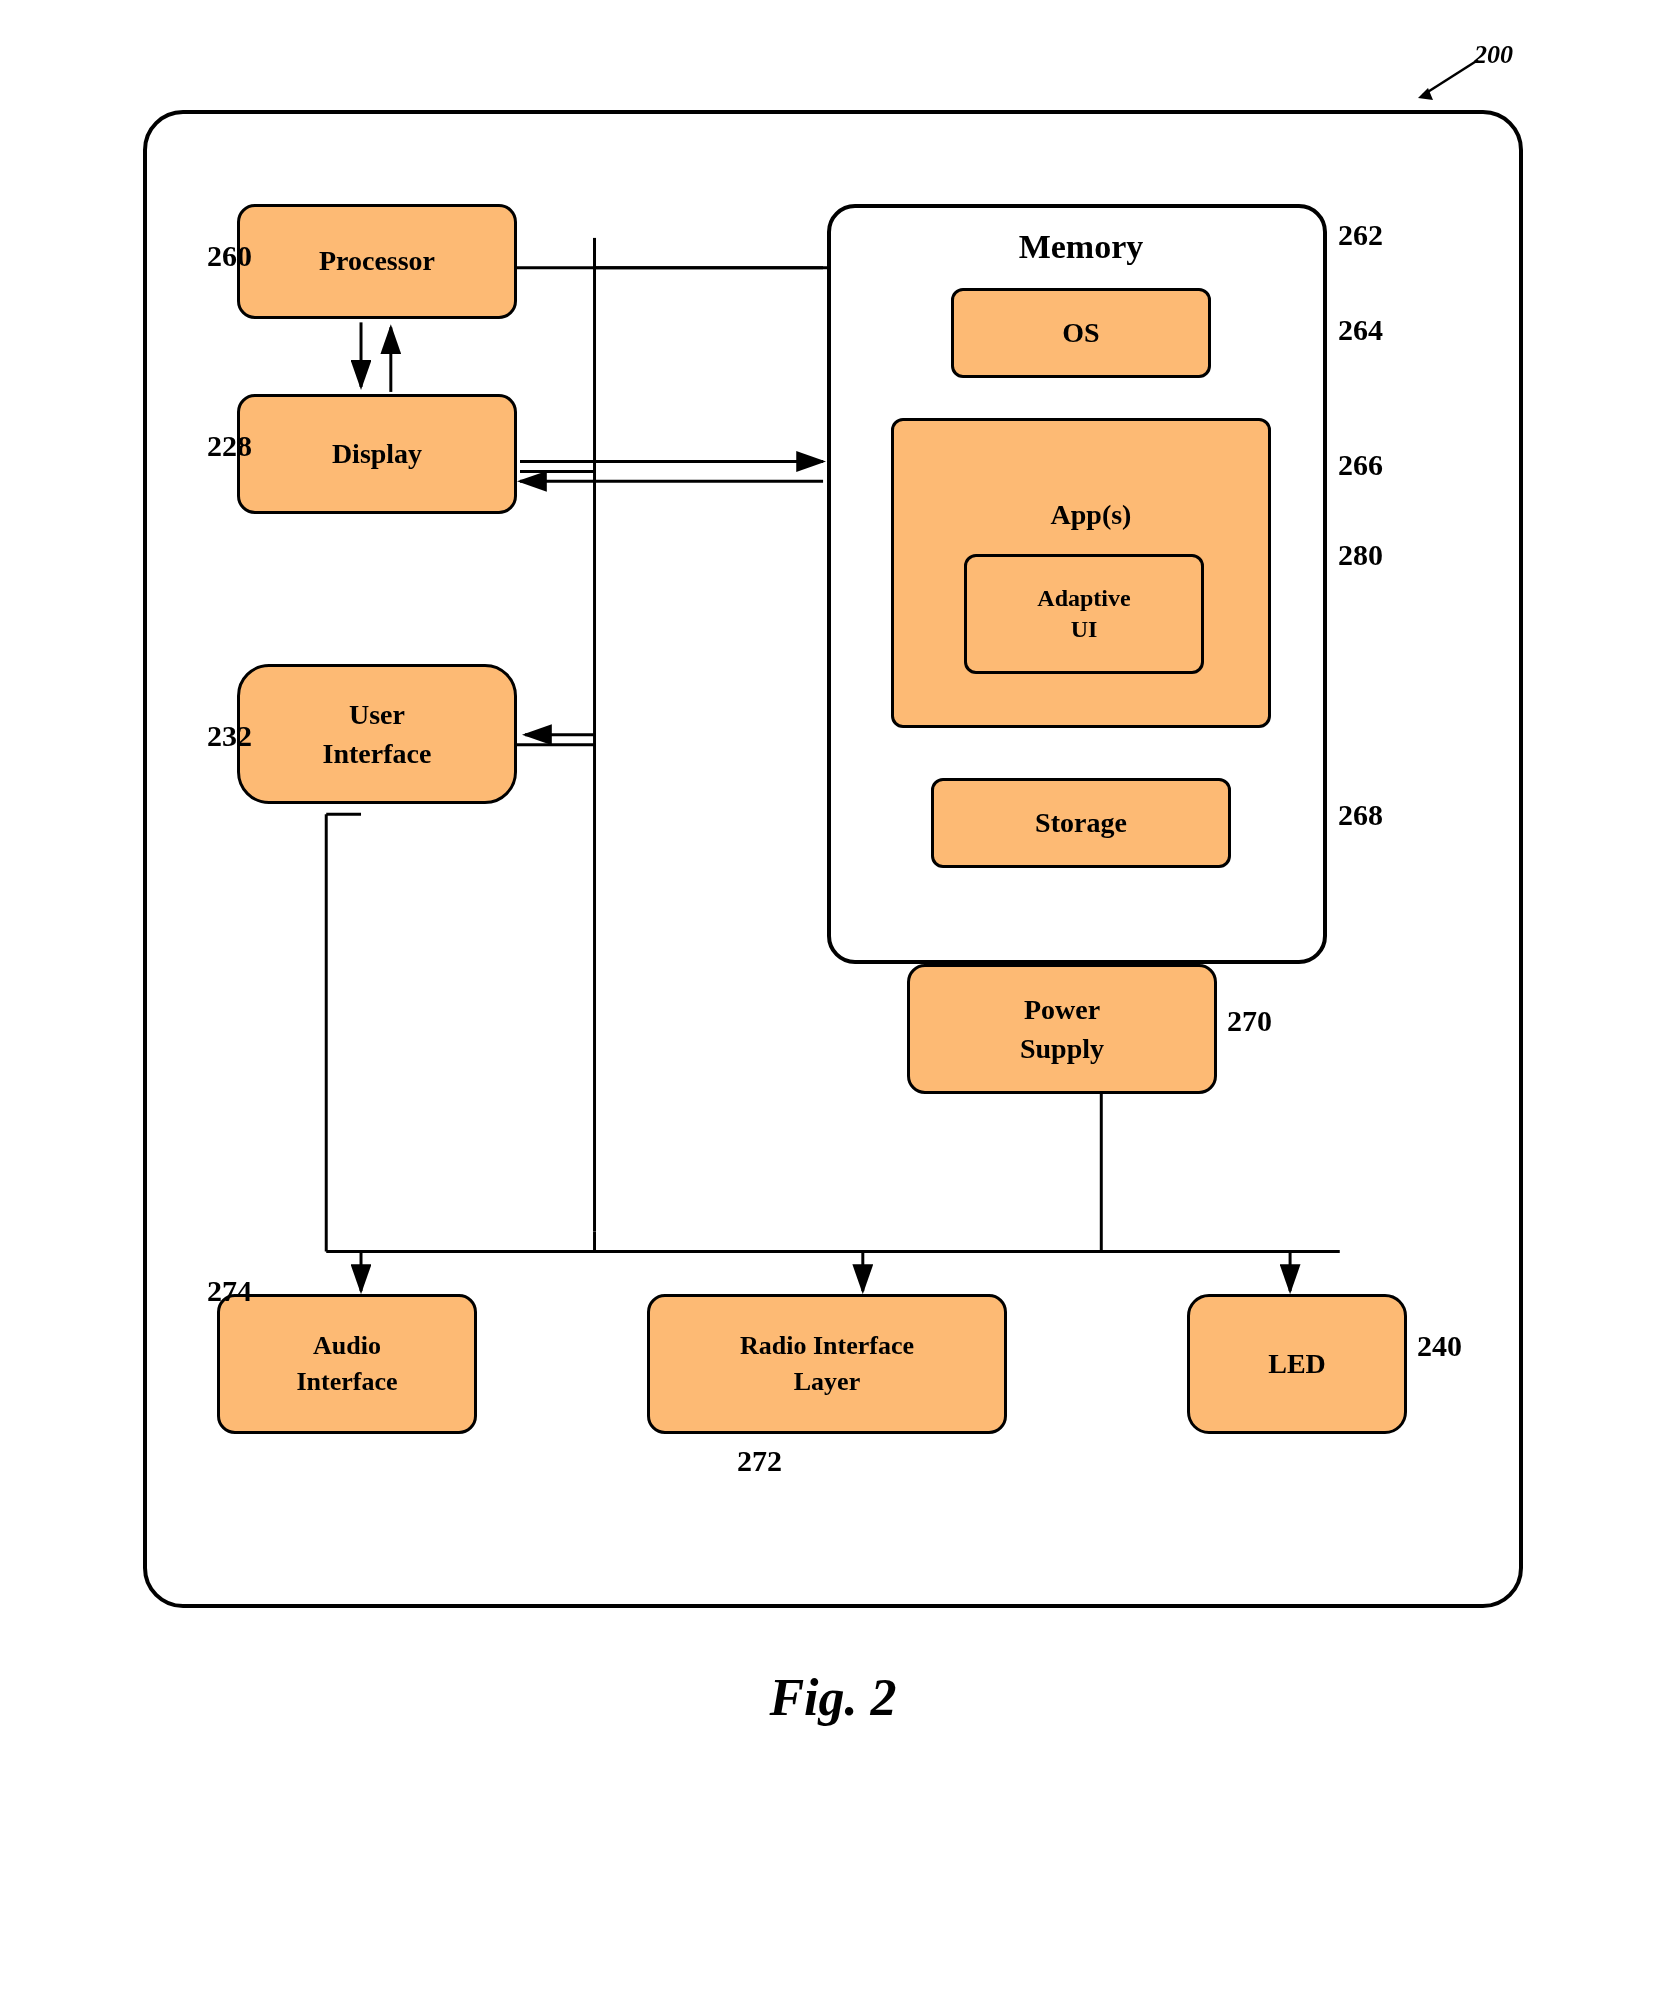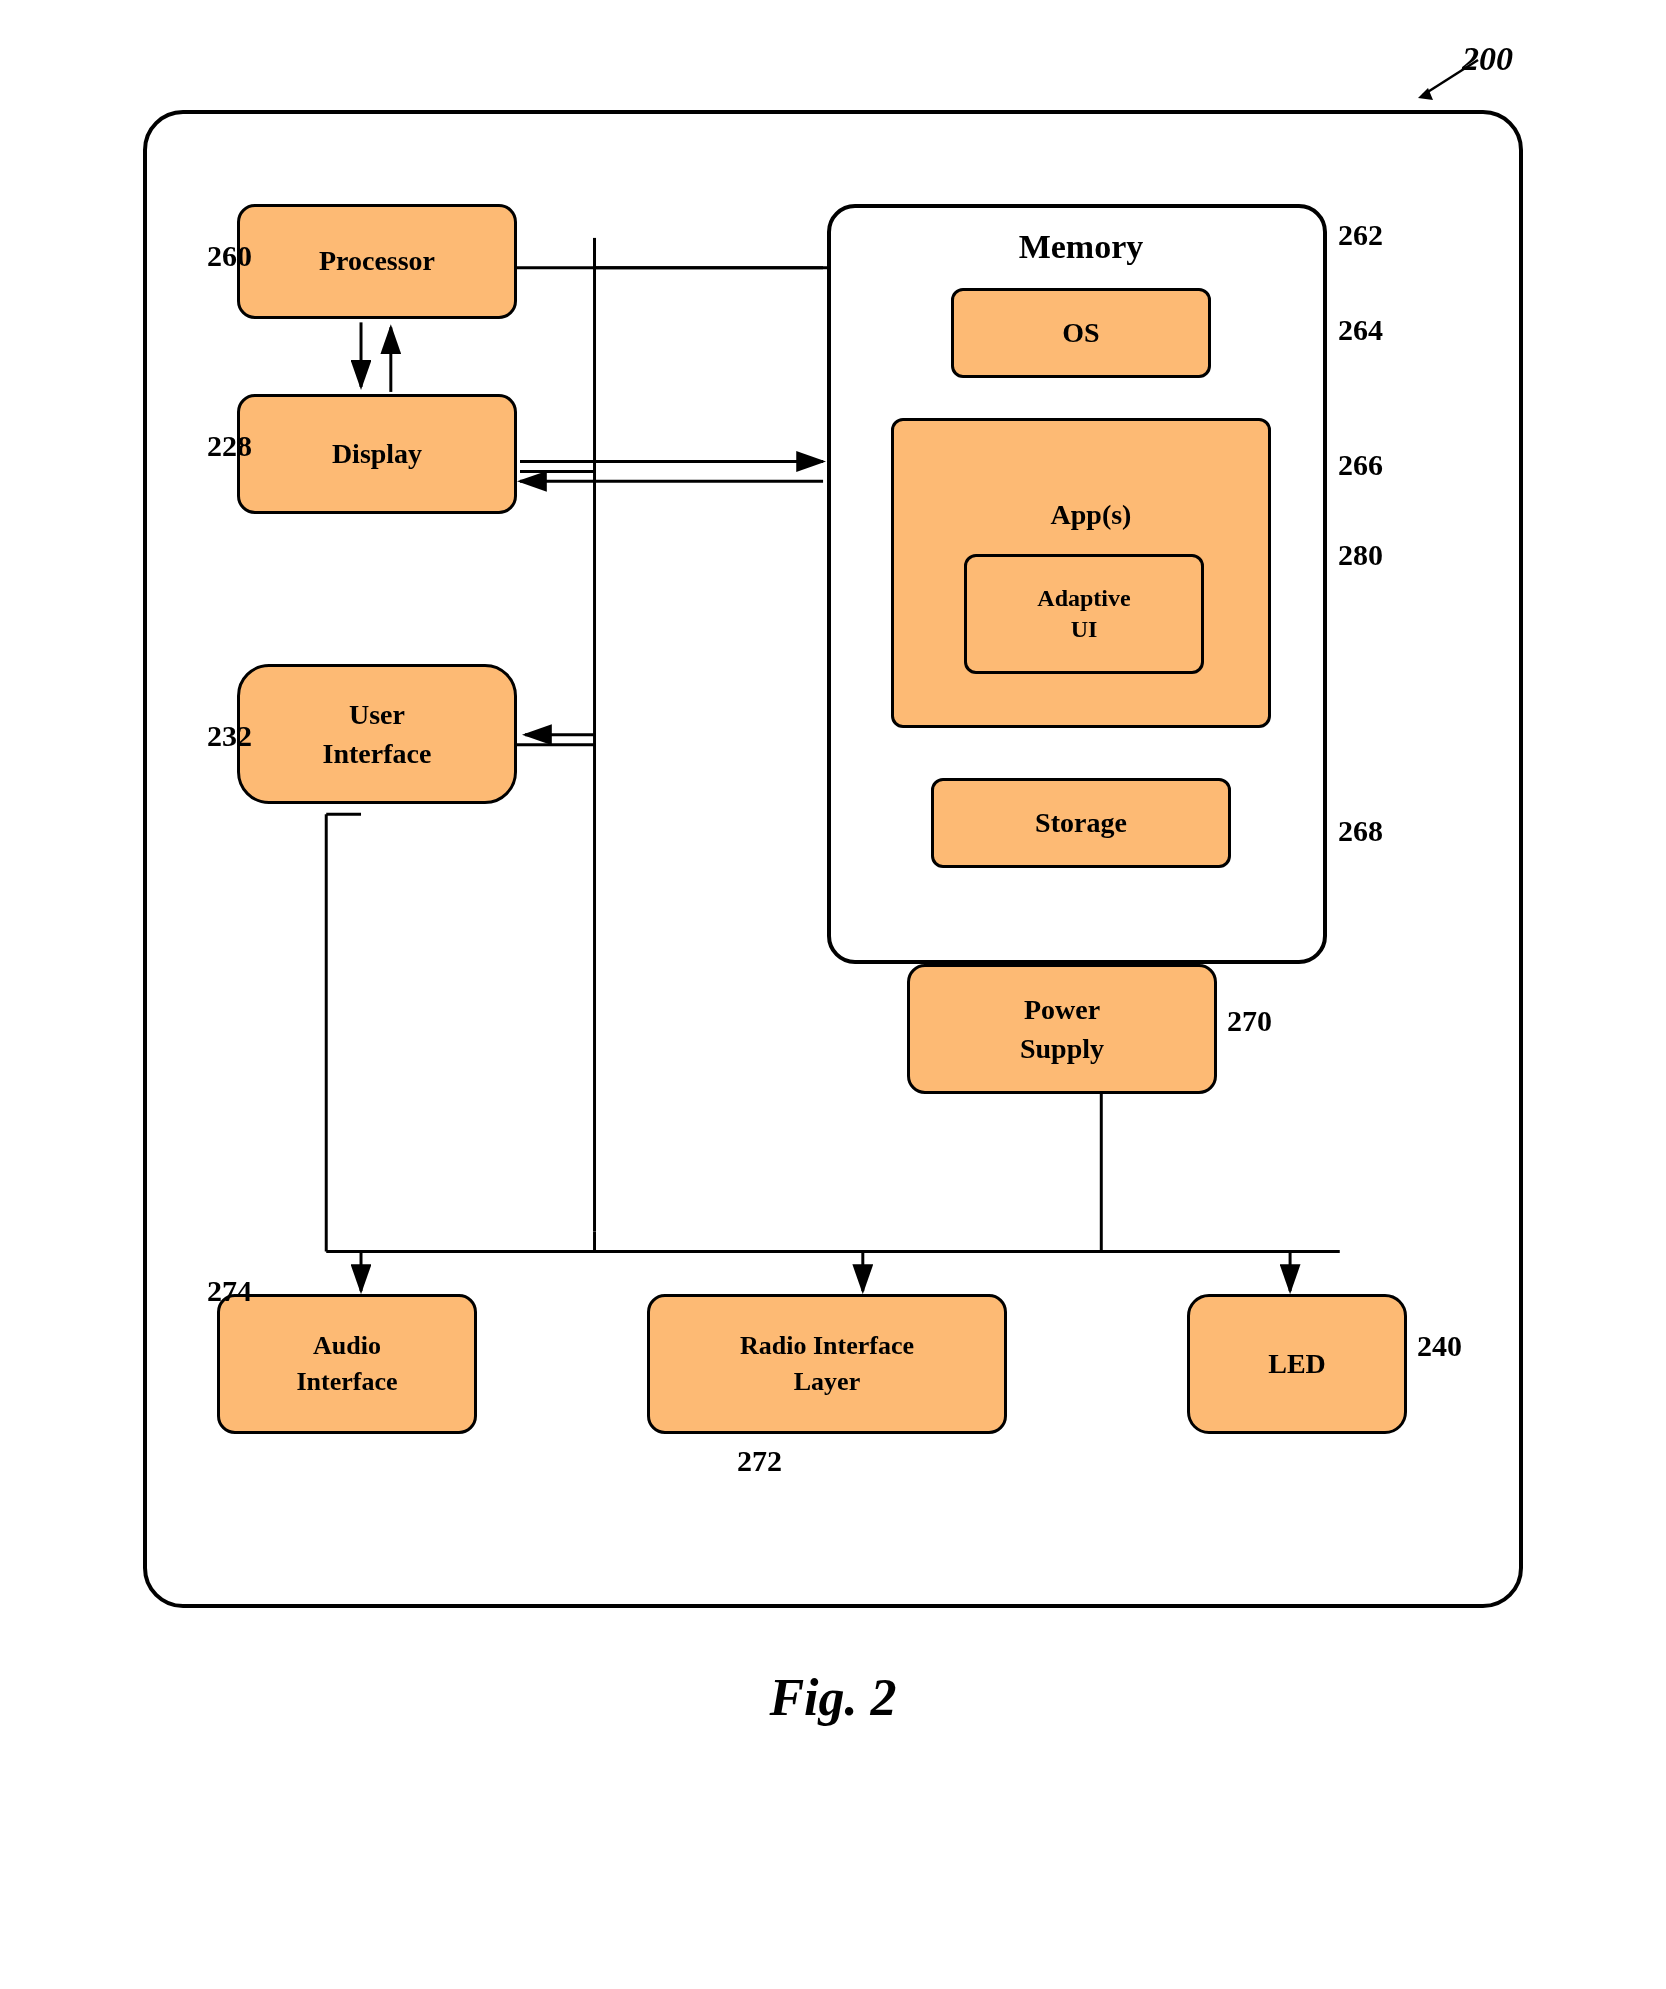--- a/index.html
+++ b/index.html
@@ -103,21 +103,21 @@
       font-weight: bold;
       text-align: center;
     }
   </style>
 </head>
 <body>
 
 <div class="page-container">
 
   <div style="width:1380px; position:relative; margin-bottom:10px; height:60px;">
-    <span style="position:absolute; right:10px; top:0; font-size:34px; font-weight:bold; font-style:italic;">200</span>
+    <span style="position:absolute; right:10px; top:0; font-size:26px; font-weight:bold; font-style:italic;">200</span>
 
     <svg style="position:absolute; right:0; top:0; width:200px; height:60px;" viewBox="0 0 200 60">
       <line x1="155" y1="20" x2="100" y2="55" stroke="#000" stroke-width="2.5"></line>
       <polygon points="95,58 105,48 110,60" fill="#000"></polygon>
     </svg>
   </div>
 
   <div class="main-box">
     <div class="diagram-area">
 
@@ -204,21 +204,21 @@
           <div class="component-box small-radius" style="position:relative; left:50px; top:10px; width:240px; height:120px; font-size:24px; line-height:1.3;">
             <span>Adaptive<br>UI</span>
           </div>
         </div>
         <span class="ref-label" style="position:absolute; right:-60px; top:240px; left:auto;">266</span>
         <span class="ref-label" style="position:absolute; right:-60px; top:330px; left:auto;">280</span>
 
         <div class="component-box small-radius" style="left:100px; top:570px; width:300px; height:90px; font-size:28px; position:absolute;">
           <span>Storage</span>
         </div>
-        <span class="ref-label" style="position:absolute; right:-60px; top:590px; left:auto;margin-top:16px;">268</span>
+        <span class="ref-label" style="position:absolute; right:-60px; top:590px; left:auto;">268</span>
       </div>
 
       <div class="component-box" style="left:700px; top:790px; width:310px; height:130px; font-size:28px; line-height:1.4; border-radius:18px;">
         <span>Power<br>Supply</span>
       </div>
       <span class="ref-label" style="left:1020px; top:830px;">270</span>
 
       <div class="component-box" style="left:10px; top:1120px; width:260px; height:140px; font-size:26px; line-height:1.4; border-radius:18px;">
         <span>Audio<br>Interface</span>
       </div>

